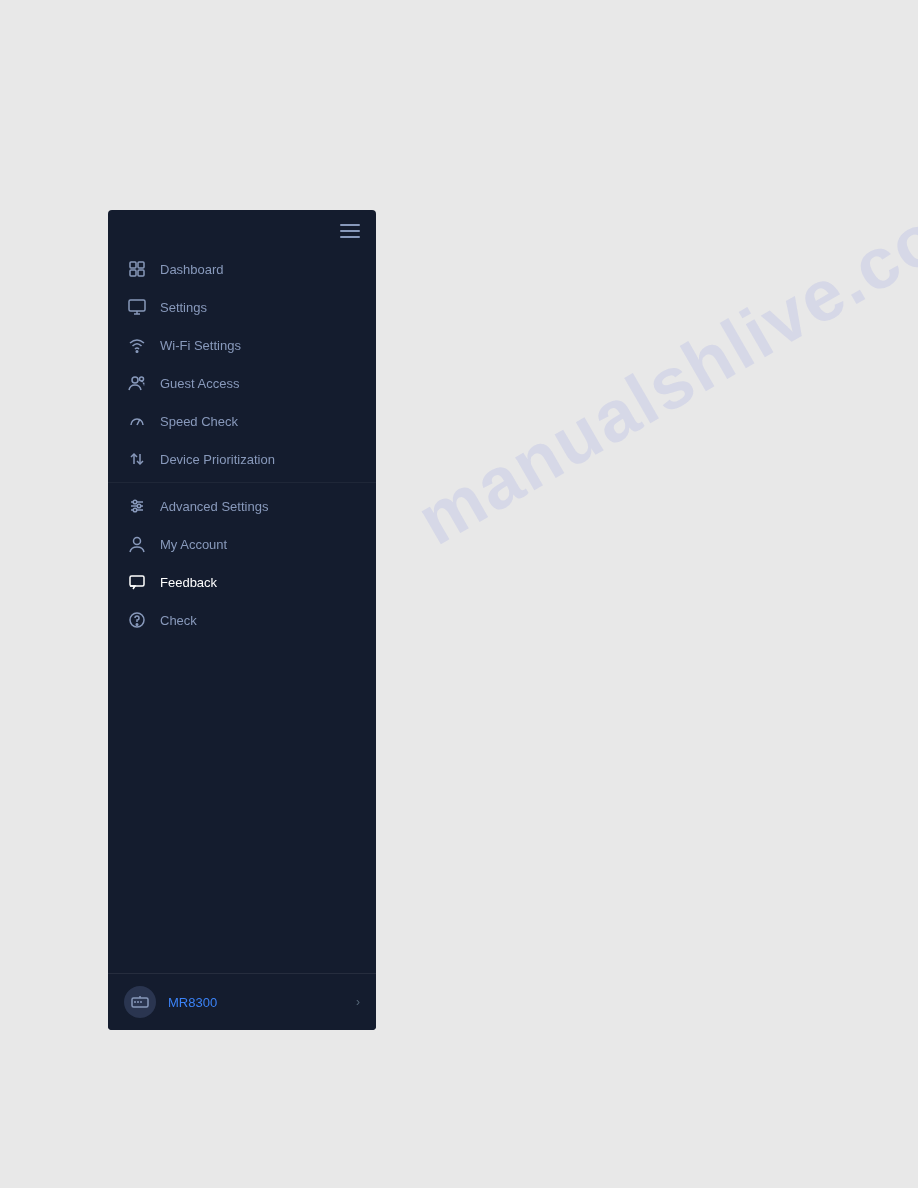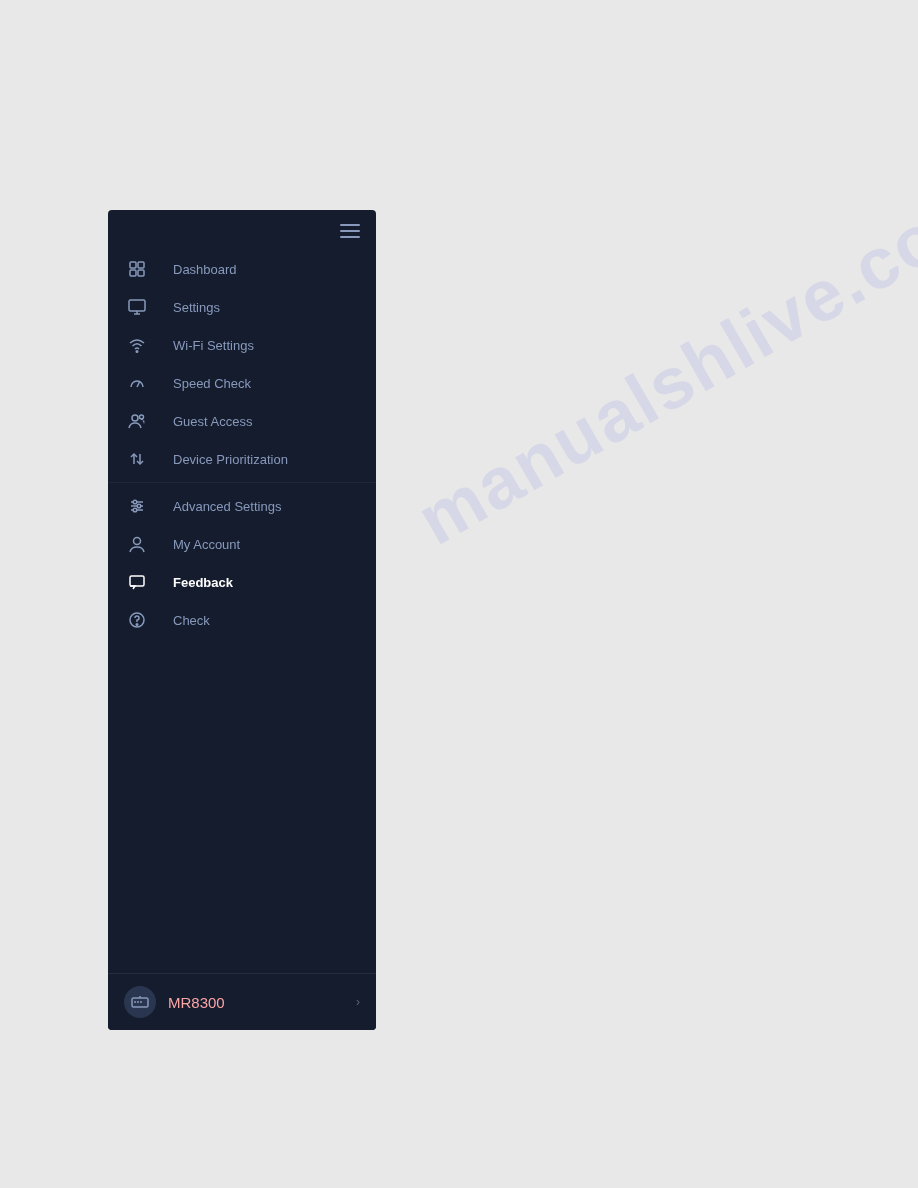--- a/index.html
+++ b/index.html
@@ -74,21 +74,21 @@
     }
 
     .nav-item {
       display: flex;
       align-items: center;
       padding: 10px 20px;
       cursor: pointer;
       color: #8899bb;
       font-size: 13px;
       font-weight: 400;
-      gap: 27px;
+      gap: 14px;
       transition: background 0.15s;
     }
 
     .nav-item.active {
       color: #ffffff;
     }
 
     .nav-item .icon {
       width: 18px;
       height: 18px;
@@ -97,21 +97,21 @@
       align-items: center;
       justify-content: center;
     }
 
     .nav-item .label {
       font-size: 13px;
     }
 
     .nav-item.active .label {
       color: #ffffff;
-      font-weight: 700;
+      font-weight: 400;
     }
 
     .nav-divider {
       height: 1px;
       background: rgba(255,255,255,0.05);
       margin: 4px 0;
     }
 
     .device-footer {
       display: flex;
@@ -134,22 +134,22 @@
     }
 
     .device-avatar svg {
       width: 18px;
       height: 18px;
     }
 
     .device-name {
       flex: 1;
       margin-left: 12px;
-      color: #fca5a5;
-      font-size: 15px;
+      color: #3b82f6;
+      font-size: 13px;
     }
 
     .device-chevron {
       color: #556677;
       font-size: 12px;
     }
   </style>
 </head>
 <body>
 
@@ -200,37 +200,37 @@
             <path d="M7 13 Q9 11 11 13"></path>
             <circle cx="9" cy="15.5" r="0.8" fill="#8899bb"></circle>
           </svg>
         </span>
         <span class="label">Wi-Fi Settings</span>
       </div>
 
       <div class="nav-item">
         <span class="icon">
           <svg width="18" height="18" viewBox="0 0 18 18" fill="none" stroke="#8899bb" stroke-width="1.5">
-            <path d="M3 13 A6 6 0 1 1 15 13"></path>
-            <line x1="9" y1="13" x2="12" y2="7"></line>
-          </svg>
-        </span>
-        <span class="label">Speed Check</span>
-      </div>
-
-      <div class="nav-item">
-        <span class="icon">
-          <svg width="18" height="18" viewBox="0 0 18 18" fill="none" stroke="#8899bb" stroke-width="1.5">
             <circle cx="7" cy="6" r="3"></circle>
             <path d="M1 16 Q2 11 7 11 Q12 11 13 16"></path>
             <path d="M13 7 Q16 7.5 16 12" stroke-dasharray="2 1"></path>
             <circle cx="13.5" cy="5" r="2"></circle>
           </svg>
         </span>
         <span class="label">Guest Access</span>
+      </div>
+
+      <div class="nav-item">
+        <span class="icon">
+          <svg width="18" height="18" viewBox="0 0 18 18" fill="none" stroke="#8899bb" stroke-width="1.5">
+            <path d="M3 13 A6 6 0 1 1 15 13"></path>
+            <line x1="9" y1="13" x2="12" y2="7"></line>
+          </svg>
+        </span>
+        <span class="label">Speed Check</span>
       </div>
 
 
       <div class="nav-item">
         <span class="icon">
           <svg width="18" height="18" viewBox="0 0 18 18" fill="none" stroke="#8899bb" stroke-width="1.5">
             <line x1="6" y1="14" x2="6" y2="4"></line>
             <polyline points="3,7 6,4 9,7"></polyline>
             <line x1="12" y1="4" x2="12" y2="14"></line>
             <polyline points="9,11 12,14 15,11"></polyline>

